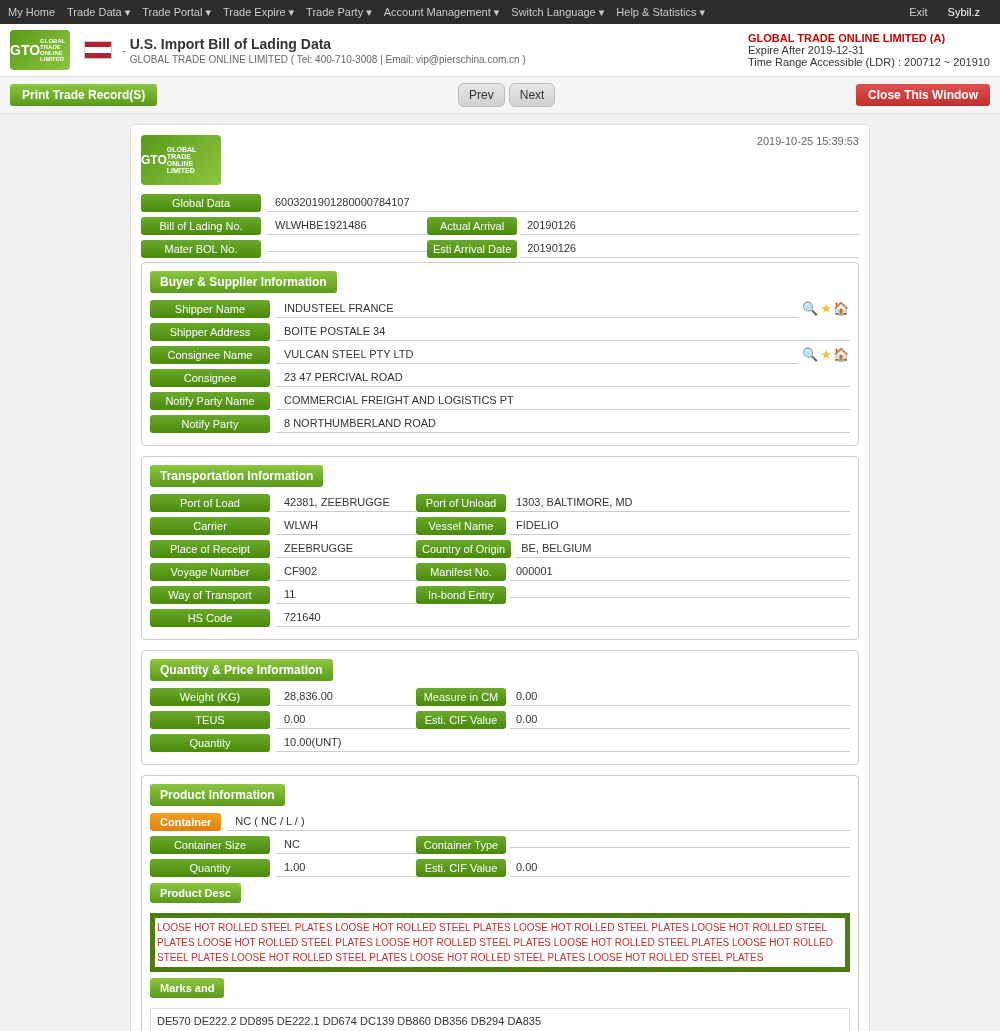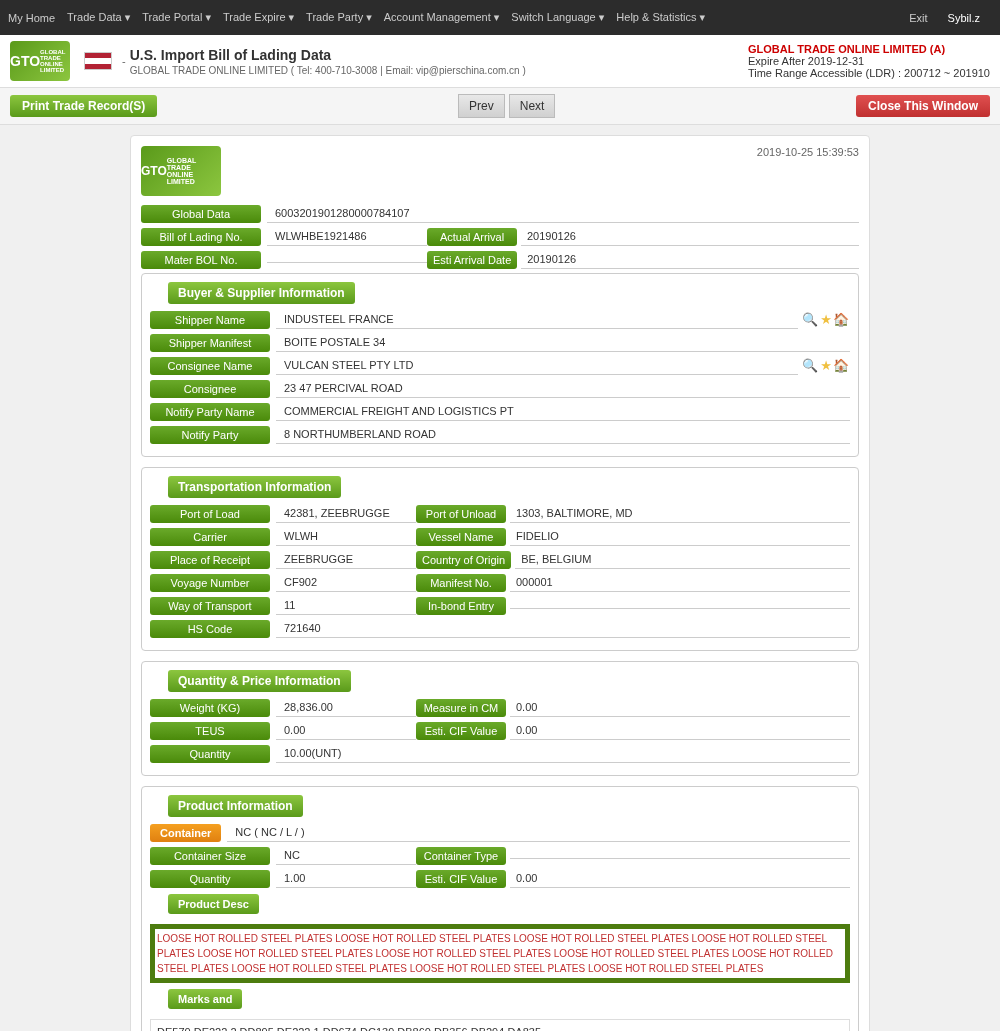--- a/index.html
+++ b/index.html
@@ -1,58 +1,58 @@
 <!DOCTYPE html>
 <html><head>
   <meta charset="utf-8">
   <style>
     * { box-sizing: border-box; margin: 0; padding: 0; }
     body { font-family: Arial, sans-serif; font-size: 12px; background: #f0f0f0; color: #333; }
 
     
-    .top-nav { background: #2c2c2c; color: #ccc; display: flex; align-items: center; padding: 0 8px; height: 35px; font-size: 11px; }
+    .top-nav { background: #2c2c2c; color: #ccc; display: flex; align-items: center; padding: 0 8px; height: 24px; font-size: 11px; }
     .top-nav span { margin-right: 12px; cursor: pointer; }
     .top-nav .exit { margin-left: auto; }
     .top-nav .user { color: #fff; margin-left: 8px; }
 
     
     .header { background: #fff; display: flex; align-items: center; padding: 6px 10px; border-bottom: 1px solid #ddd; }
     .logo-img { width: 60px; height: 40px; background: linear-gradient(135deg, #5a9a1a, #8cc63f); border-radius: 4px; display: flex; align-items: center; justify-content: center; color: white; font-weight: bold; font-size: 14px; }
     .flag { width: 28px; height: 18px; background: linear-gradient(#b22234 33%, white 33%, white 66%, #b22234 66%); border: 1px solid #ccc; margin: 0 6px; }
     .header-title { font-size: 14px; font-weight: bold; color: #333; }
     .header-info { font-size: 10px; color: #666; margin-top: 2px; }
     .header-right { margin-left: auto; font-size: 11px; }
     .header-right .company { color: #cc0000; font-weight: bold; }
     .header-right .expire { color: #333; }
 
     
     .toolbar { display: flex; align-items: center; justify-content: space-between; padding: 6px 10px; background: #f5f5f5; border-bottom: 1px solid #ddd; }
     .btn-green { background: linear-gradient(#8cc63f, #5a9a1a); color: white; border: none; padding: 4px 12px; border-radius: 3px; cursor: pointer; font-size: 12px; font-weight: bold; }
     .btn-red { background: linear-gradient(#e05050, #c03030); color: white; border: none; padding: 4px 12px; border-radius: 3px; cursor: pointer; font-size: 12px; font-weight: bold; }
-    .btn-nav { background: linear-gradient(#e8e8e8, #d0d0d0); color: #333; border: 1px solid #bbb; padding: 4px 10px; border-radius: 0; cursor: pointer; font-size: 12px; }
+    .btn-nav { background: linear-gradient(#e8e8e8, #d0d0d0); color: #333; border: 1px solid #bbb; padding: 4px 10px; border-radius: 6px; cursor: pointer; font-size: 12px; }
     .nav-btns { display: flex; gap: 4px; }
 
     
     .content { padding: 10px; max-width: 760px; margin: 0 auto; }
 
     
     .record-card { background: #fff; border: 1px solid #ddd; border-radius: 4px; padding: 10px; margin-bottom: 10px; }
     .record-header { display: flex; justify-content: space-between; align-items: flex-start; margin-bottom: 8px; }
     .record-logo { width: 80px; height: 50px; background: linear-gradient(135deg, #5a9a1a, #8cc63f); border-radius: 4px; display: flex; align-items: center; justify-content: center; color: white; font-weight: bold; font-size: 12px; }
     .record-timestamp { font-size: 11px; color: #666; }
 
     
     .field-row { display: flex; align-items: center; margin-bottom: 4px; }
     .field-label { background: linear-gradient(#6aaa2a, #4a8a0a); color: white; border-radius: 3px; padding: 3px 8px; font-size: 11px; min-width: 120px; text-align: center; white-space: nowrap; }
     .field-value { border-bottom: 1px solid #ccc; flex: 1; padding: 3px 8px; font-size: 11px; color: #333; margin-left: 6px; }
     .field-label-sm { background: linear-gradient(#6aaa2a, #4a8a0a); color: white; border-radius: 3px; padding: 3px 6px; font-size: 11px; min-width: 90px; text-align: center; white-space: nowrap; }
     .field-value-sm { border-bottom: 1px solid #ccc; flex: 1; padding: 3px 6px; font-size: 11px; color: #333; margin-left: 4px; }
 
     
-    .section-header { background: linear-gradient(#8cc63f, #5a9a1a); color: white; padding: 4px 10px; border-radius: 3px; font-size: 12px; font-weight: bold; margin-bottom: 6px; display: inline-block; margin-left: 18px; }
+    .section-header { background: linear-gradient(#8cc63f, #5a9a1a); color: white; padding: 4px 10px; border-radius: 3px; font-size: 12px; font-weight: bold; margin-bottom: 6px; display: inline-block; }
 
     
     .section-box { border: 1px solid #ccc; border-radius: 4px; padding: 8px; margin-bottom: 10px; background: #fff; }
 
     
     .icon-search { color: #888; font-size: 13px; margin-left: 4px; cursor: pointer; }
     .icon-star { color: #f0c040; font-size: 13px; margin-left: 2px; cursor: pointer; }
     .icon-home { color: #cc6600; font-size: 13px; margin-left: 2px; cursor: pointer; }
 
     .record-area { position: relative; }
@@ -143,21 +143,21 @@
       <div class="field-row">
         <span class="field-label">Shipper Name</span>
         <span class="field-value">INDUSTEEL FRANCE</span>
         <span class="icon-search">🔍</span>
         <span class="icon-star">★</span>
         <span class="icon-home">🏠</span>
       </div>
 
       
       <div class="field-row">
-        <span class="field-label">Shipper Manifest</span>
+        <span class="field-label">Shipper Address</span>
         <span class="field-value">BOITE POSTALE 34</span>
       </div>
 
       
       <div class="field-row">
         <span class="field-label">Consignee Name</span>
         <span class="field-value">VULCAN STEEL PTY LTD</span>
         <span class="icon-search">🔍</span>
         <span class="icon-star">★</span>
         <span class="icon-home">🏠</span>

